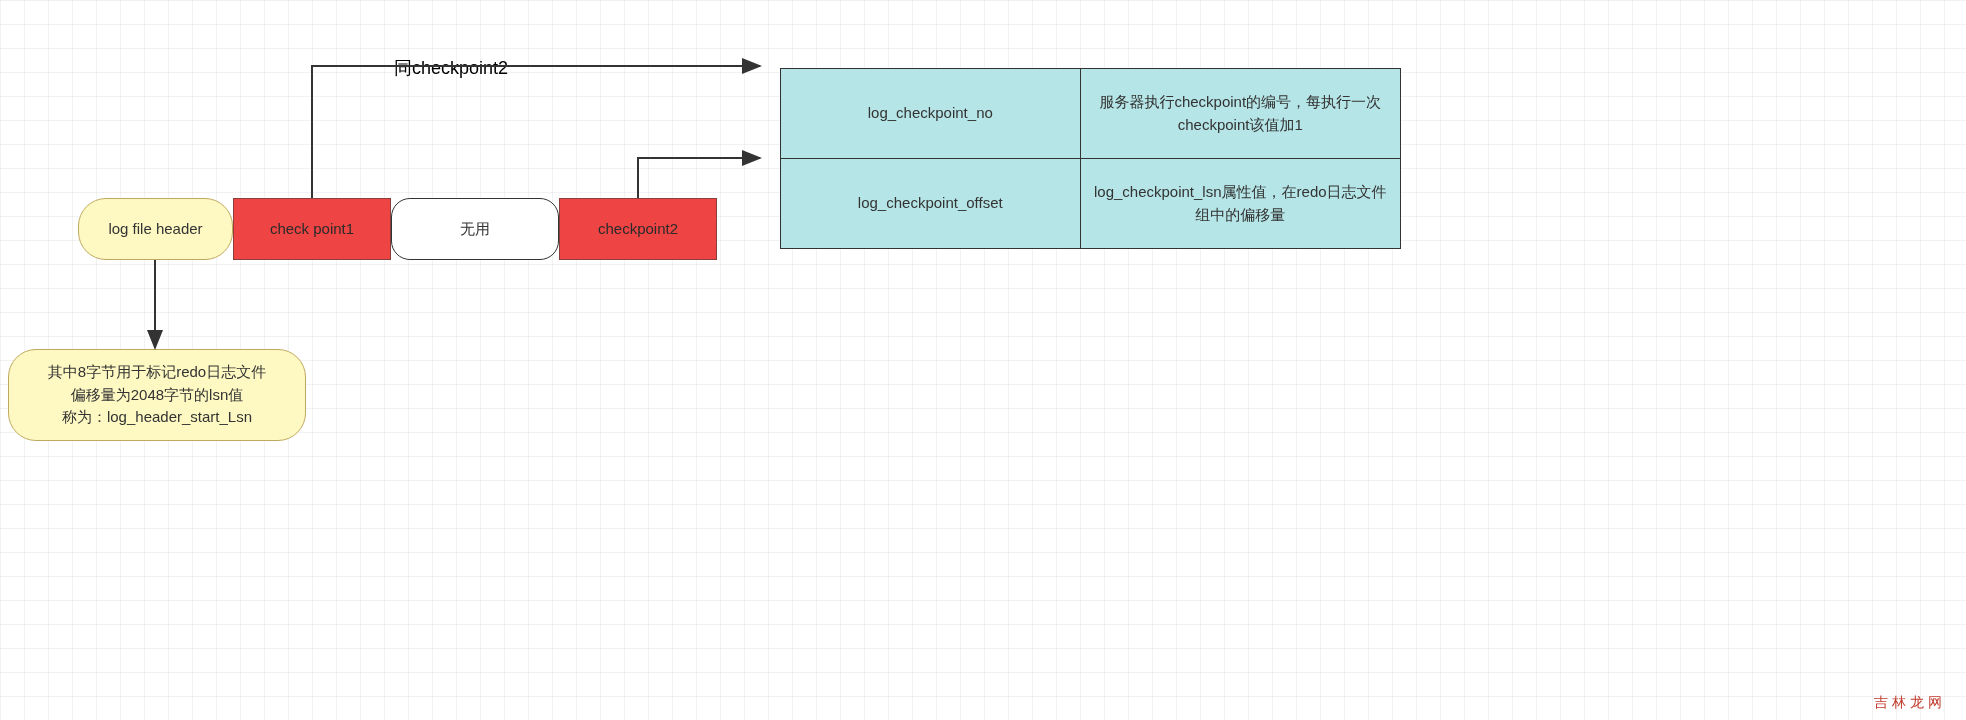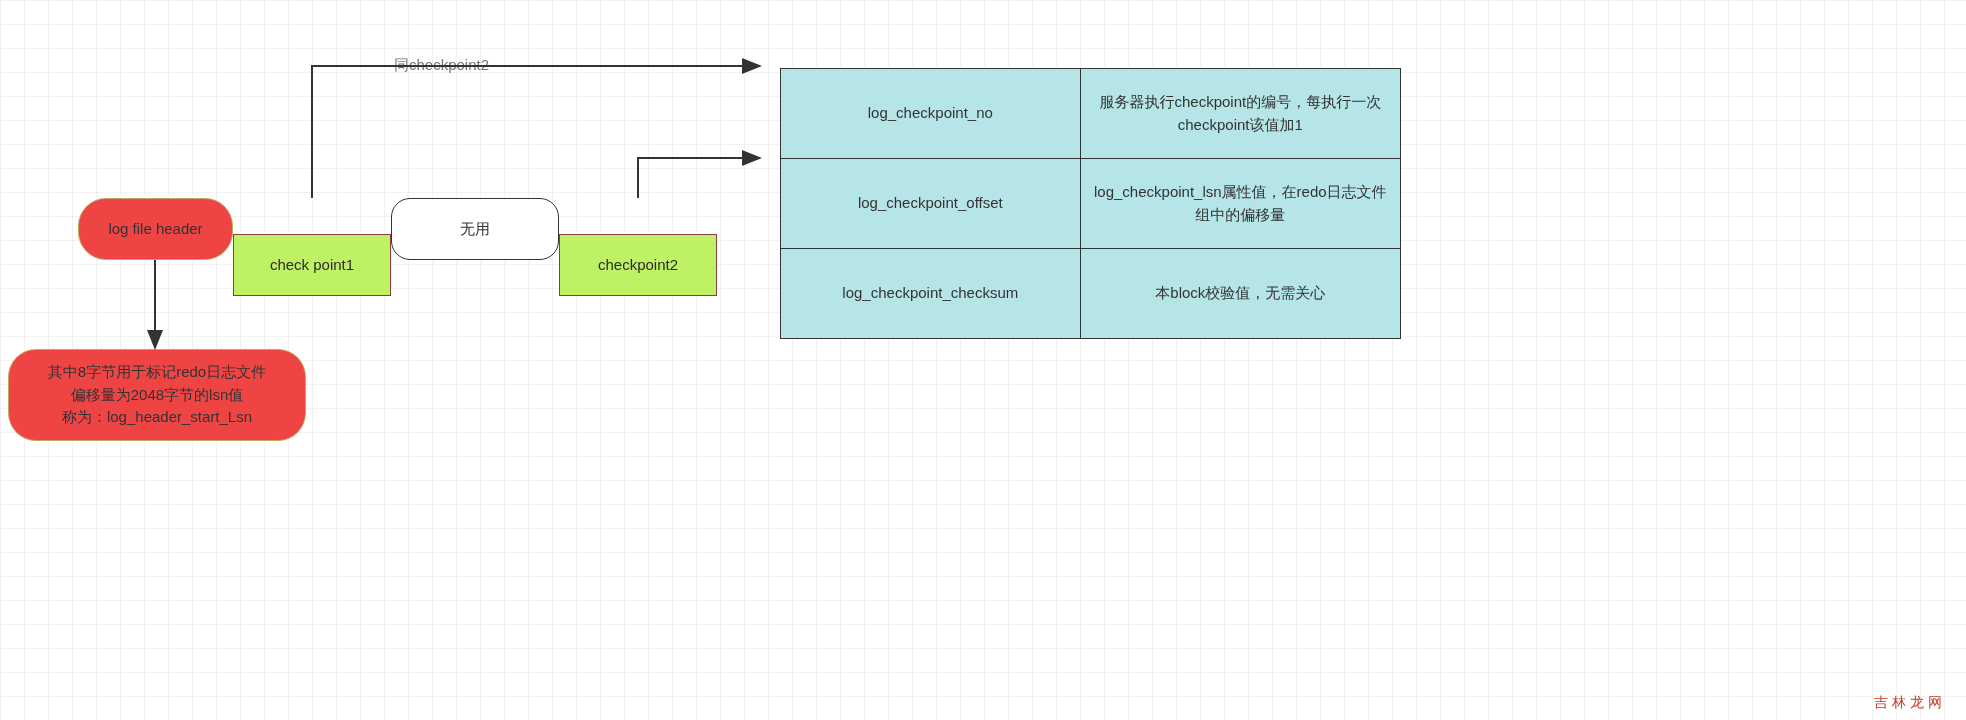--- a/index.html
+++ b/index.html
@@ -20,44 +20,44 @@
   .box {
     position: absolute;
     border: 1.5px solid #555;
     display: flex;
     align-items: center;
     justify-content: center;
     text-align: center;
     padding: 4px 8px;
     line-height: 1.5;
   }
-  .yellow { background: #ef4444; border-color: #c0a95f; border-radius: 28px; }
-  .red    { background: #bef264; border-color: #8a3e3e; color: #2b2b2b; margin-top: 36px; }
+  .yellow { background: #fef9c3; border-color: #c0a95f; border-radius: 28px; }
+  .red    { background: #ef4444; border-color: #8a3e3e; color: #2b2b2b; }
   .white  { background: #ffffff; border-color: #333; border-radius: 19px; }
 
   
   #hdr-logfile    { left: 78px;  top: 198px; width: 155px; height: 62px; }
   #hdr-checkpoint1{ left: 233px; top: 198px; width: 158px; height: 62px; }
   #hdr-unused     { left: 391px; top: 198px; width: 168px; height: 62px; }
   #hdr-checkpoint2{ left: 559px; top: 198px; width: 158px; height: 62px; }
 
   
   #note-lsn { left: 8px; top: 349px; width: 298px; height: 92px; text-align: center; }
 
   
   #tbl { position: absolute; left: 780px; top: 68px; width: 621px; border: 1.5px solid #333; border-collapse: collapse; padding-left: 15px; }
   #tbl td { border: 1.5px solid #333; background: #b6e5e7; height: 90px; vertical-align: middle; text-align: center; padding: 6px 10px; line-height: 1.5; }
   #tbl td.name { width: 300px; }
   #tbl td.desc { width: 321px; }
 
   
   .anno {
     position: absolute;
-    font-size: 15px;
-    color: #737373;
+    font-size: 18px;
+    color: #000000;
     white-space: nowrap;
   }
 
   
   svg.overlay {
     position: absolute;
     left: 0; top: 0;
     width: 1966px; height: 720px;
     pointer-events: none;
   }
@@ -94,24 +94,20 @@
 <table id="tbl">
   <tbody>
     <tr>
       <td class="name">log_checkpoint_no</td>
       <td class="desc">服务器执行checkpoint的编号，每执行一次checkpoint该值加1</td>
     </tr>
     <tr>
       <td class="name">log_checkpoint_offset</td>
       <td class="desc">log_checkpoint_lsn属性值，在redo日志文件组中的偏移量</td>
     </tr>
-    <tr>
-      <td class="name">log_checkpoint_checksum</td>
-      <td class="desc">本block校验值，无需关心</td>
-    </tr>
   </tbody>
 </table>
 
 <svg class="overlay">
   <defs>
     <marker id="arrowhead" markerWidth="10" markerHeight="8" refX="9" refY="4" orient="auto">
       <polygon points="0 0, 10 4, 0 8" fill="#333"></polygon>
     </marker>
   </defs>
 

